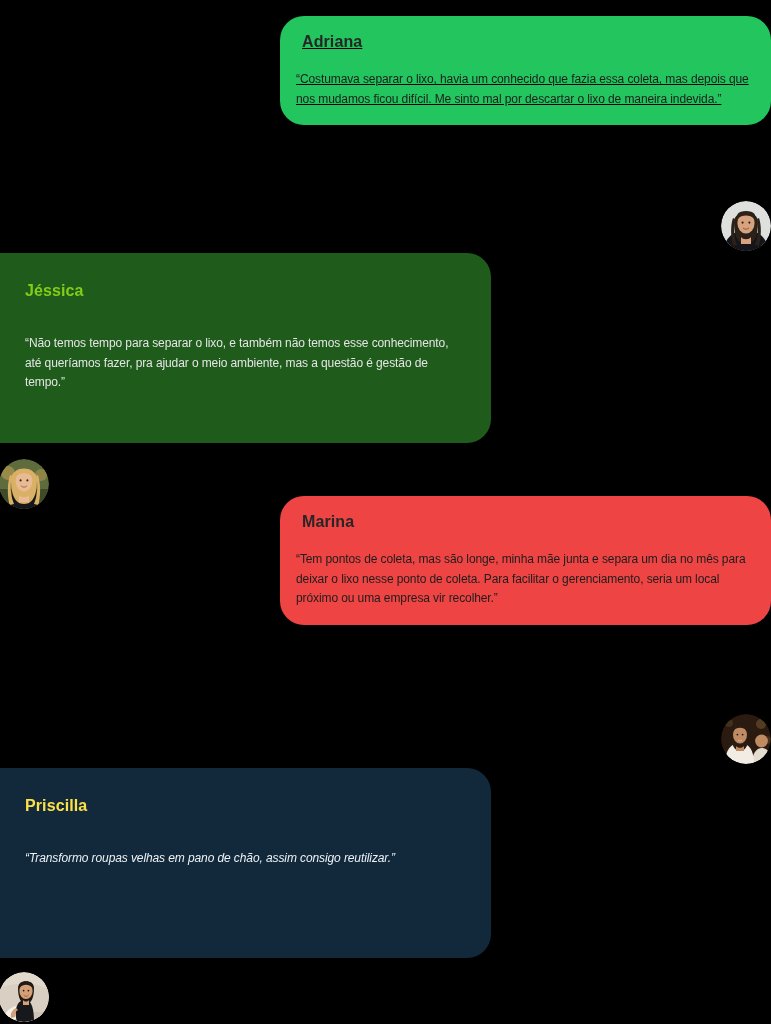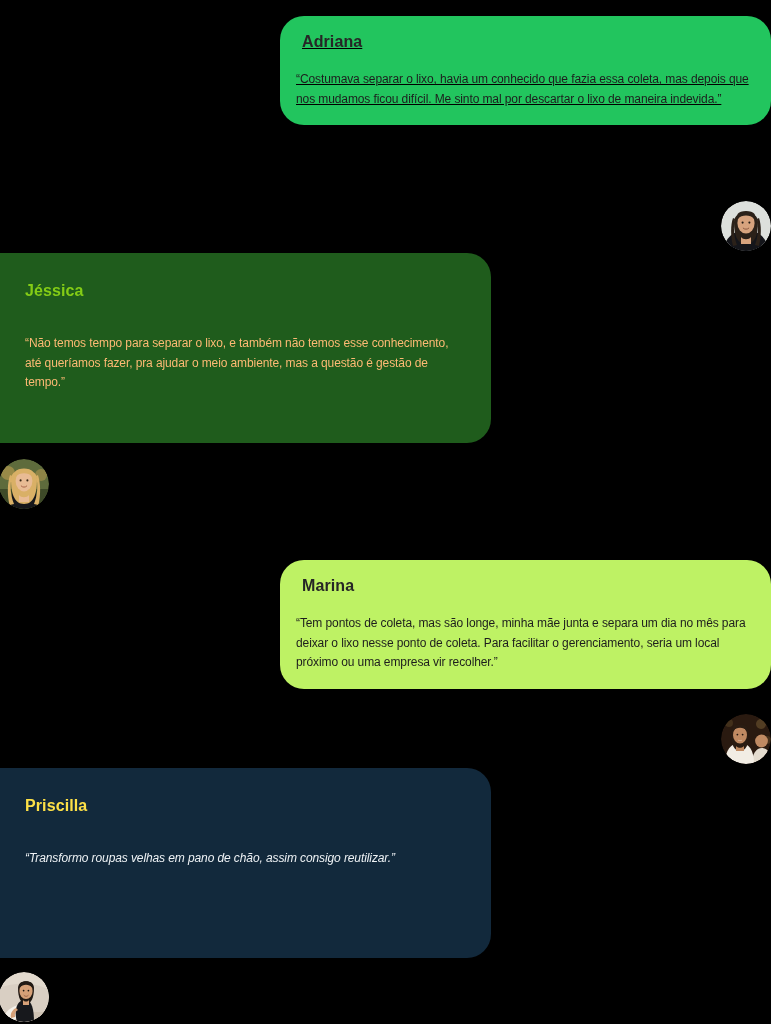--- a/index.html
+++ b/index.html
@@ -62,28 +62,28 @@
   
   .card-jessica {
     left: -30px;
     top: 253px;
     width: 521px;
     height: 190px;
     background: #1f5c1c;
     padding-left: 55px;
   }
   .card-jessica .card-name { color: #84cc16; }
-  .card-jessica .card-quote { color: #fdba74; }
+  .card-jessica .card-quote { color: #e5e5e5; }
 
   
   .card-marina {
     left: 280px;
-    top: 560px;
+    top: 496px;
     width: 491px;
-    background: #bef264;
+    background: #ef4444;
     padding: 16px 10px 16px 16px;
   }
   .card-marina .card-name { color: #262626; margin-bottom: 19px; padding-left: 6px; }
   .card-marina .card-quote { color: #1d1d1d; }
 
   
   .card-priscilla {
     left: -30px;
     top: 768px;
     width: 521px;

